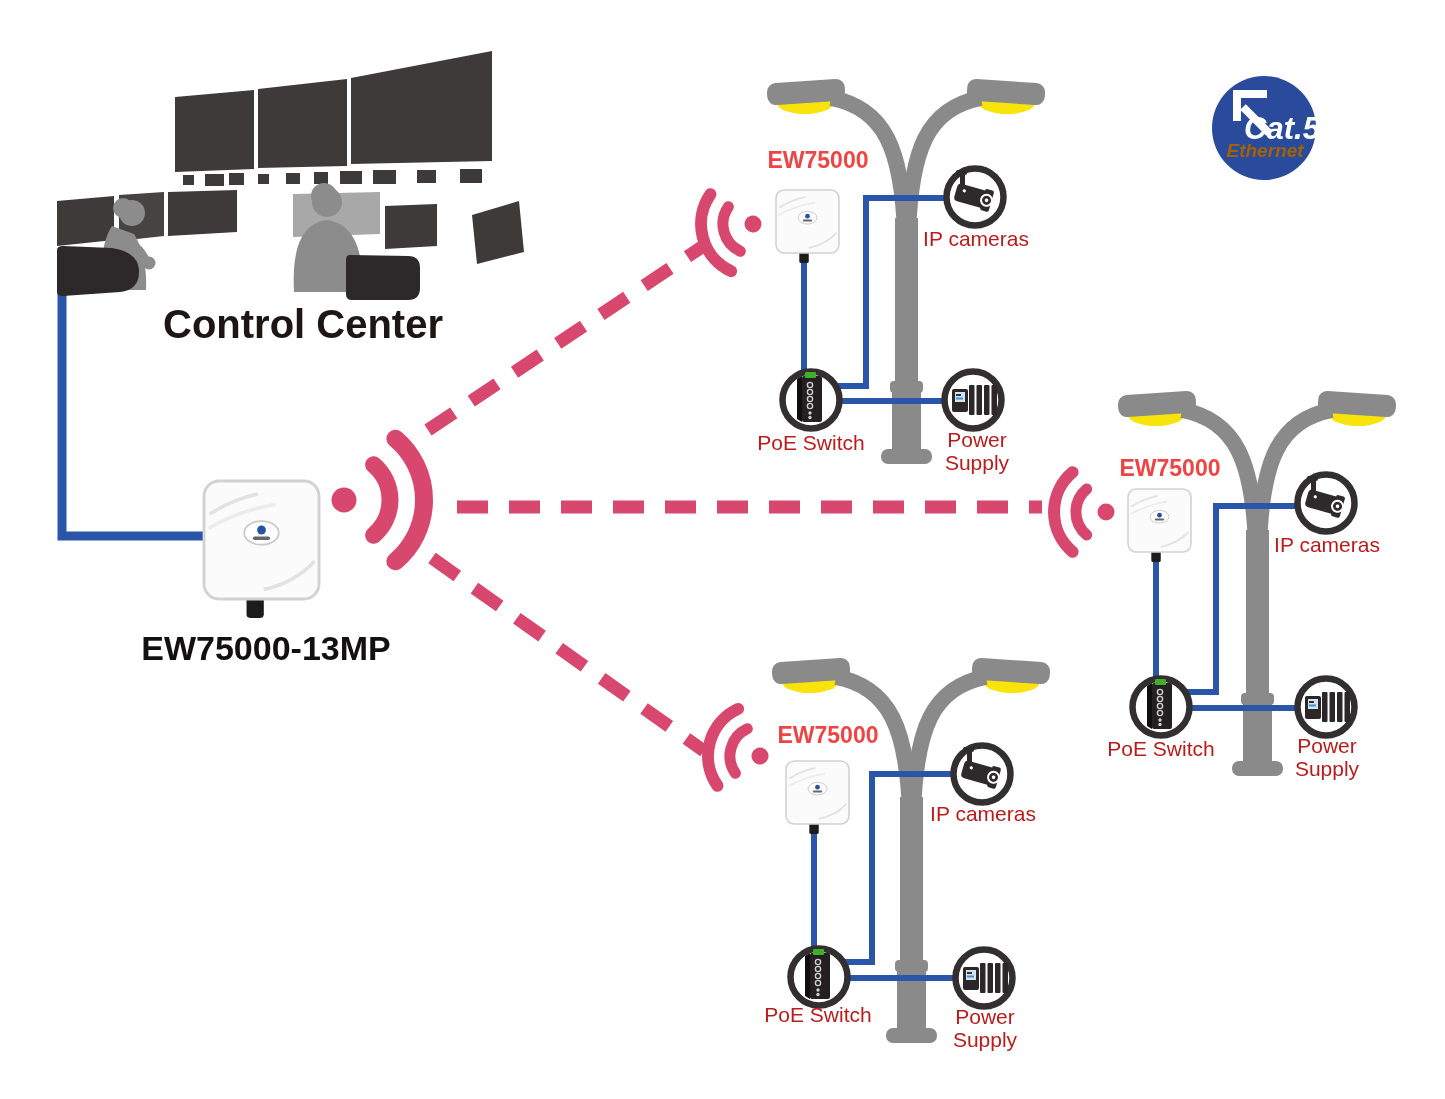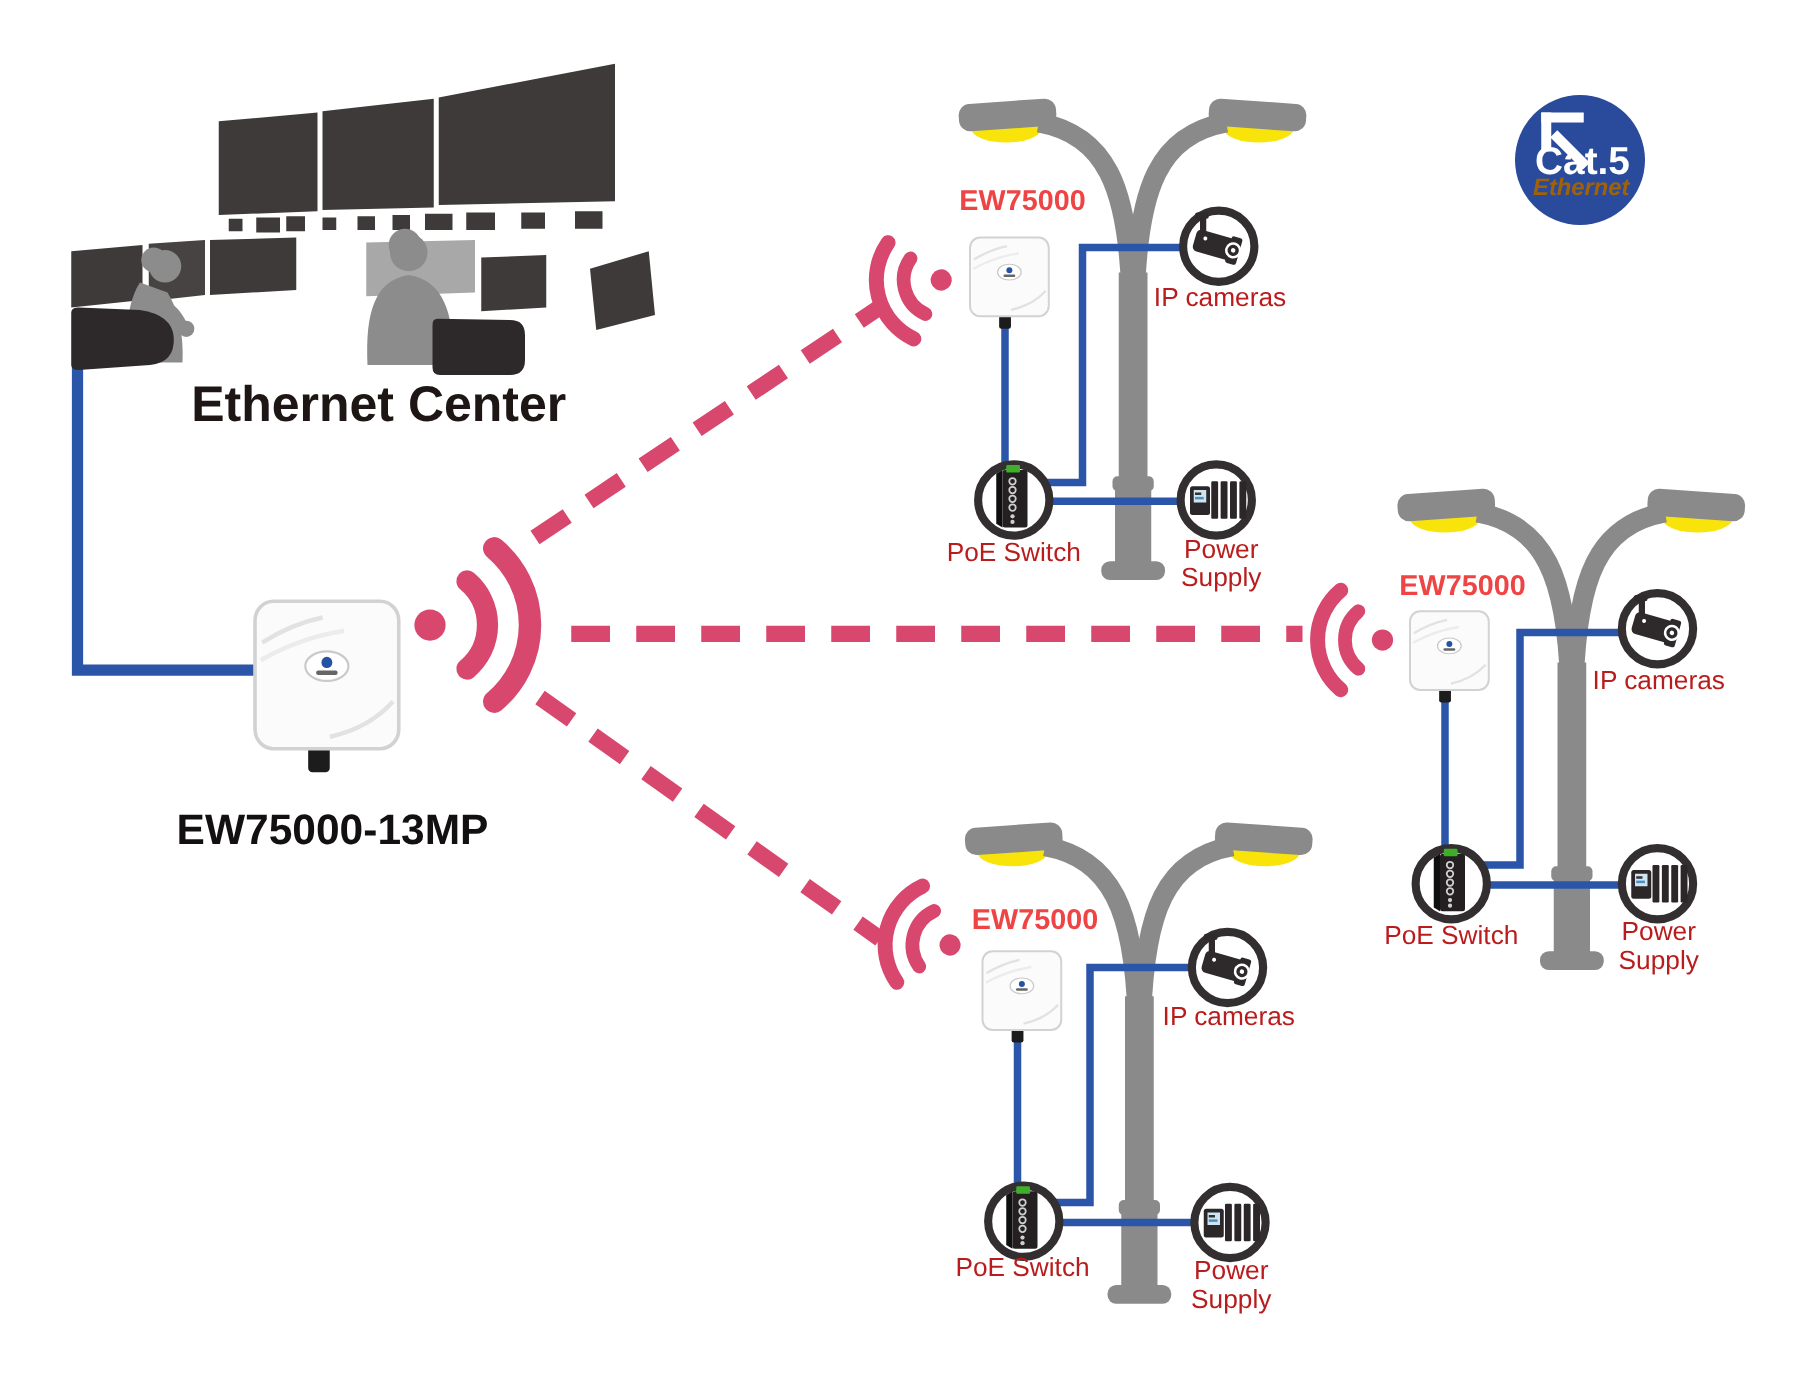--- a/index.html
+++ b/index.html
@@ -4,24 +4,24 @@
 <style>
   html,body{margin:0;padding:0;background:#ffffff;}
   .canvas{
     position:relative;width:1445px;height:1099px;background:#ffffff;
     overflow:hidden;font-family:"Liberation Sans",sans-serif;
   }
   svg.layer{position:absolute;left:0;top:0;}
   .lbl{position:absolute;transform:translateX(-50%);white-space:nowrap;
        color:#b91c1c;text-align:center;}
   .lbl-title{font-weight:bold;color:#1d1614;font-size:40px;letter-spacing:0px;}
-  .lbl-model{font-weight:bold;color:#121010;font-size:34px;margin-top:16px;}
+  .lbl-model{font-weight:bold;color:#121010;font-size:34px;}
   .lbl-ap{font-weight:bold;color:#ef4444;font-size:23px;}
   .lbl-icon{font-size:21px;line-height:23px;}
-  .lbl-badge1{font-weight:bold;color:#ffffff;font-size:31px;}
+  .lbl-badge1{font-style:italic;font-weight:bold;color:#ffffff;font-size:31px;margin-left:16px;}
   .lbl-badge2{font-style:italic;font-weight:bold;color:#a16207;font-size:19px;}
 </style>
 </head>
 <body>
 
 <div class="canvas">
 
 <svg class="layer" width="1445" height="1099" viewBox="0 0 1445 1099">
 
   <defs>
@@ -225,21 +225,21 @@
   <g>
     <circle cx="1264" cy="128" r="52" fill="#2a4b9b"></circle>
     <g fill="#ffffff">
       <rect x="1233" y="90" width="34" height="8"></rect>
       <rect x="1233" y="90" width="8" height="31"></rect>
       <path d="M 1243 107 L 1269 133" stroke="#ffffff" stroke-width="8"></path>
     </g>
   </g>
 </svg>
 
-<div class="lbl lbl-title" style="left:303px;top:302px">Ethernet Center</div>
+<div class="lbl lbl-title" style="left:303px;top:302px">Control Center</div>
 
 <div class="lbl lbl-model" style="left:266px;top:629px">EW75000-13MP</div>
 
 <div class="lbl lbl-ap" style="left:818px;top:147px">EW75000</div>
 <div class="lbl lbl-ap" style="left:1170px;top:455px">EW75000</div>
 <div class="lbl lbl-ap" style="left:828px;top:722px">EW75000</div>
 
 <div class="lbl lbl-icon" style="left:976px;top:227px">IP cameras</div>
 <div class="lbl lbl-icon" style="left:1327px;top:533px">IP cameras</div>
 <div class="lbl lbl-icon" style="left:983px;top:802px">IP cameras</div>

